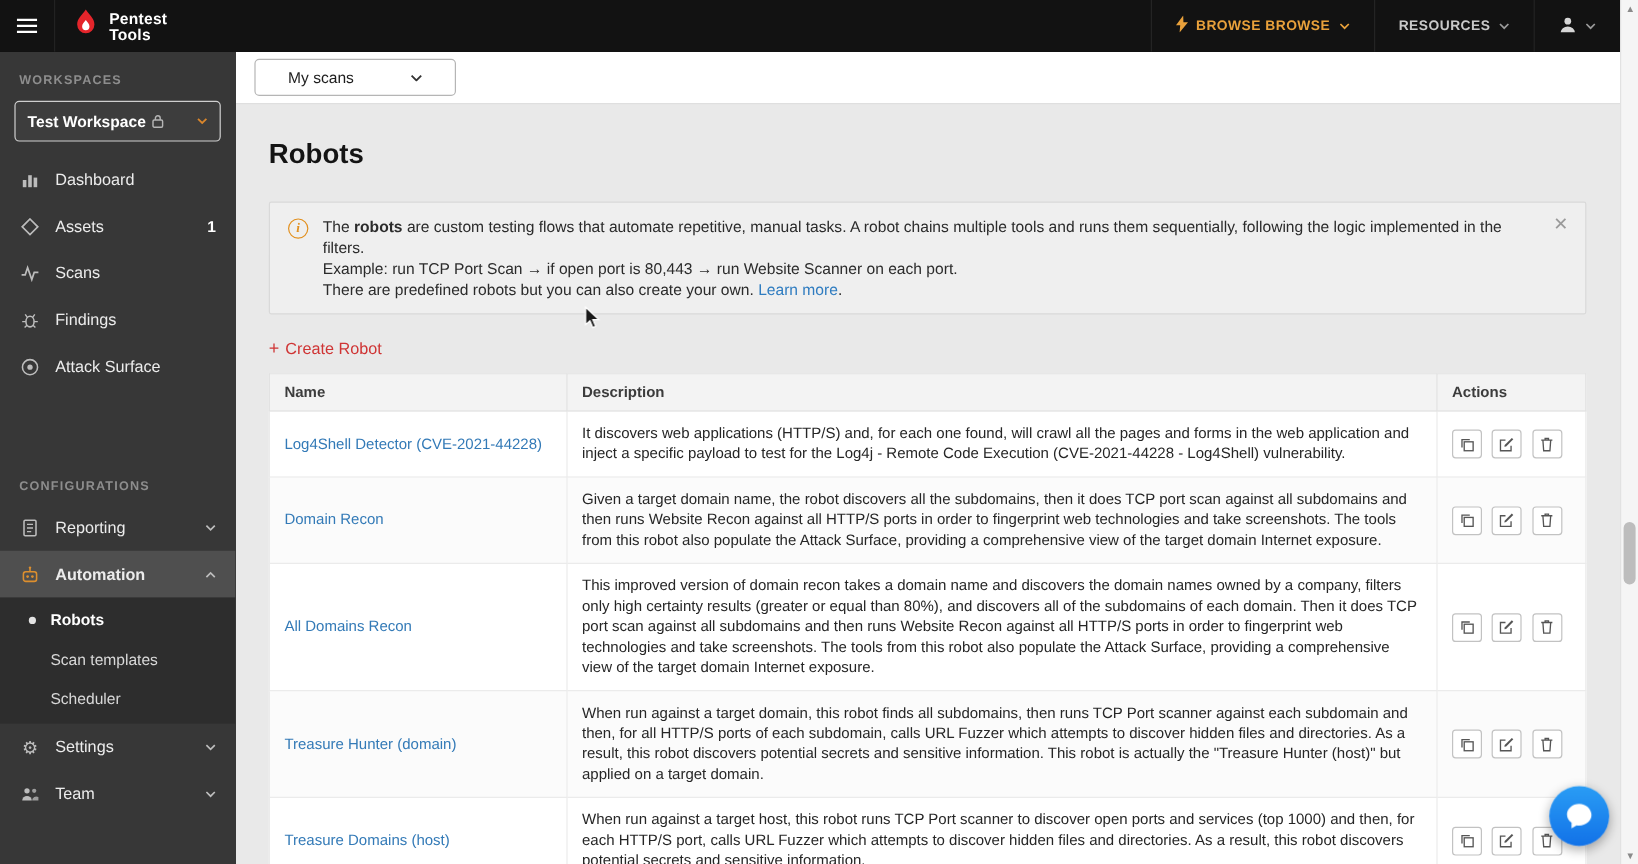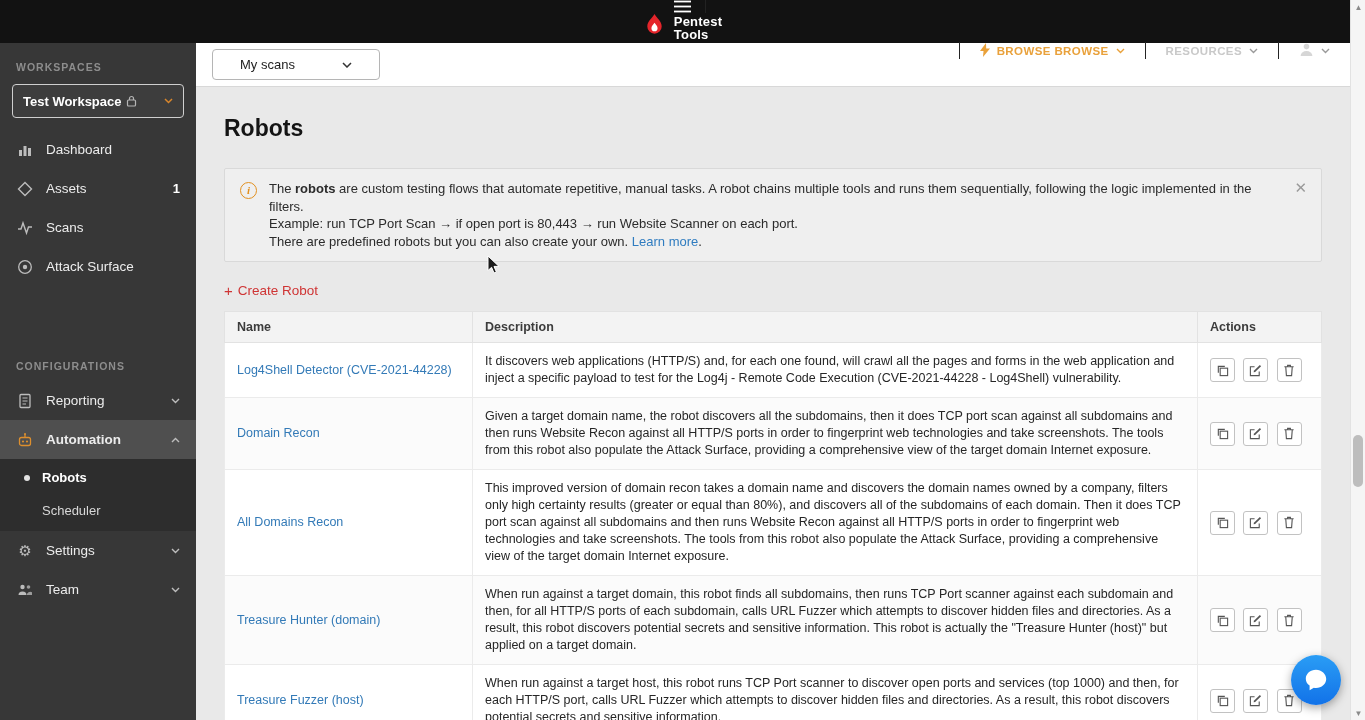--- a/index.html
+++ b/index.html
@@ -4,21 +4,21 @@
 <style>
   * { box-sizing: border-box; margin: 0; padding: 0; }
   html, body {
     width: 1365px; height: 720px; overflow: hidden;
     font-family: "Liberation Sans", sans-serif;
     background: #e9e9e9;
   }
   
   .topbar {
     position: fixed; top: 0; left: 0; width: 1365px; height: 43px;
-    background: #121212; display: flex; align-items: center; z-index: 10; flex-direction: column;
+    background: #121212; display: flex; align-items: center; z-index: 10;
   }
   .hamburger {
     width: 46px; height: 43px; display: flex; align-items: center; justify-content: center;
     cursor: pointer; border-right: 1px solid #222;
   }
   .logo { display: flex; align-items: center; gap: 8px; padding: 0 14px; cursor: pointer; }
   .logo-text { color: #fff; font-weight: bold; font-size: 13px; line-height: 13px; letter-spacing: .2px; }
   .topbar-right { margin-left: auto; display: flex; align-items: stretch; height: 100%; margin-right: 15px; }
   .topbar-item {
     display: flex; align-items: center; gap: 7px; padding: 0 20px; height: 100%;
@@ -241,20 +241,29 @@
 
   <div class="nav-item">
     <span class="nicon">
       <svg width="16" height="16" viewBox="0 0 16 16">
           <path d="M1 9 h3 l2 -6 l3.5 10 l2 -6 H15" fill="none" stroke="#bcbcbc" stroke-width="1.4"></path>
         </svg>
     </span>
     <span>Scans</span>
   </div>
 
+  <div class="nav-item">
+    <span class="nicon">
+      <svg width="16" height="16" viewBox="0 0 16 16">
+          <ellipse cx="8" cy="9" rx="3.4" ry="4.4" fill="none" stroke="#bcbcbc" stroke-width="1.3"></ellipse>
+          <path d="M5.8 5.5 L4 3 M10.2 5.5 L12 3 M4.6 9 H1.5 M11.4 9 H14.5 M5.5 12 L3.5 14 M10.5 12 L12.5 14" stroke="#bcbcbc" stroke-width="1.2" fill="none"></path>
+        </svg>
+    </span>
+    <span>Findings</span>
+  </div>
 
   <div class="nav-item">
     <span class="nicon">
       <svg width="16" height="16" viewBox="0 0 16 16">
           <circle cx="8" cy="8" r="6.3" fill="none" stroke="#bcbcbc" stroke-width="1.3"></circle>
           <circle cx="8" cy="8" r="2.2" fill="#bcbcbc"></circle>
         </svg>
     </span>
     <span>Attack Surface</span>
   </div>
@@ -291,20 +300,23 @@
       <svg width="9" height="6" viewBox="0 0 9 6">
           <path d="M1 5l3.5-3.5L8 5" fill="none" stroke="#bdbdbd" stroke-width="1.4"></path>
         </svg>
     </span>
   </div>
 
   <div class="subnav">
     <div class="subnav-item active">
       <span class="dot"></span>
       <span>Robots</span>
+    </div>
+    <div class="subnav-item">
+      <span>Scan templates</span>
     </div>
     <div class="subnav-item">
       <span>Scheduler</span>
     </div>
   </div>
 
   <div class="nav-item">
     <span class="nicon" style="font-size:15px;color:#bcbcbc">⚙</span>
     <span>Settings</span>
     <span class="nav-chev">
@@ -461,21 +473,21 @@
                 </svg>
               </button>
             <button class="action-btn">
                 <svg width="12" height="13" viewBox="0 0 12 14">
                   <path d="M1 3h10M2.5 3l.7 9.5h5.6L9.5 3M4.5 3V1.5h3V3" fill="none" stroke="currentColor" stroke-width="1.2"></path>
                 </svg>
               </button>
           </td>
         </tr>
         <tr>
-          <td><a class="robot-link">Treasure Fuzzer (host)</a></td>
+          <td><a class="robot-link">Treasure Domains (host)</a></td>
           <td>When run against a target host, this robot runs TCP Port scanner to discover open ports and services (top 1000) and then, for each HTTP/S port, calls URL Fuzzer which attempts to discover hidden files and directories. As a result, this robot discovers potential secrets and sensitive information.</td>
           <td class="cell-actions">
             <button class="action-btn">
                 <svg width="13" height="13" viewBox="0 0 14 14">
                   <rect x="4.5" y="4.5" width="8" height="8" fill="none" stroke="currentColor" stroke-width="1.2"></rect>
                   <path d="M9.5 2.5h-7v7" fill="none" stroke="currentColor" stroke-width="1.2"></path>
                 </svg>
               </button>
             <button class="action-btn">
                 <svg width="13" height="13" viewBox="0 0 14 14">

